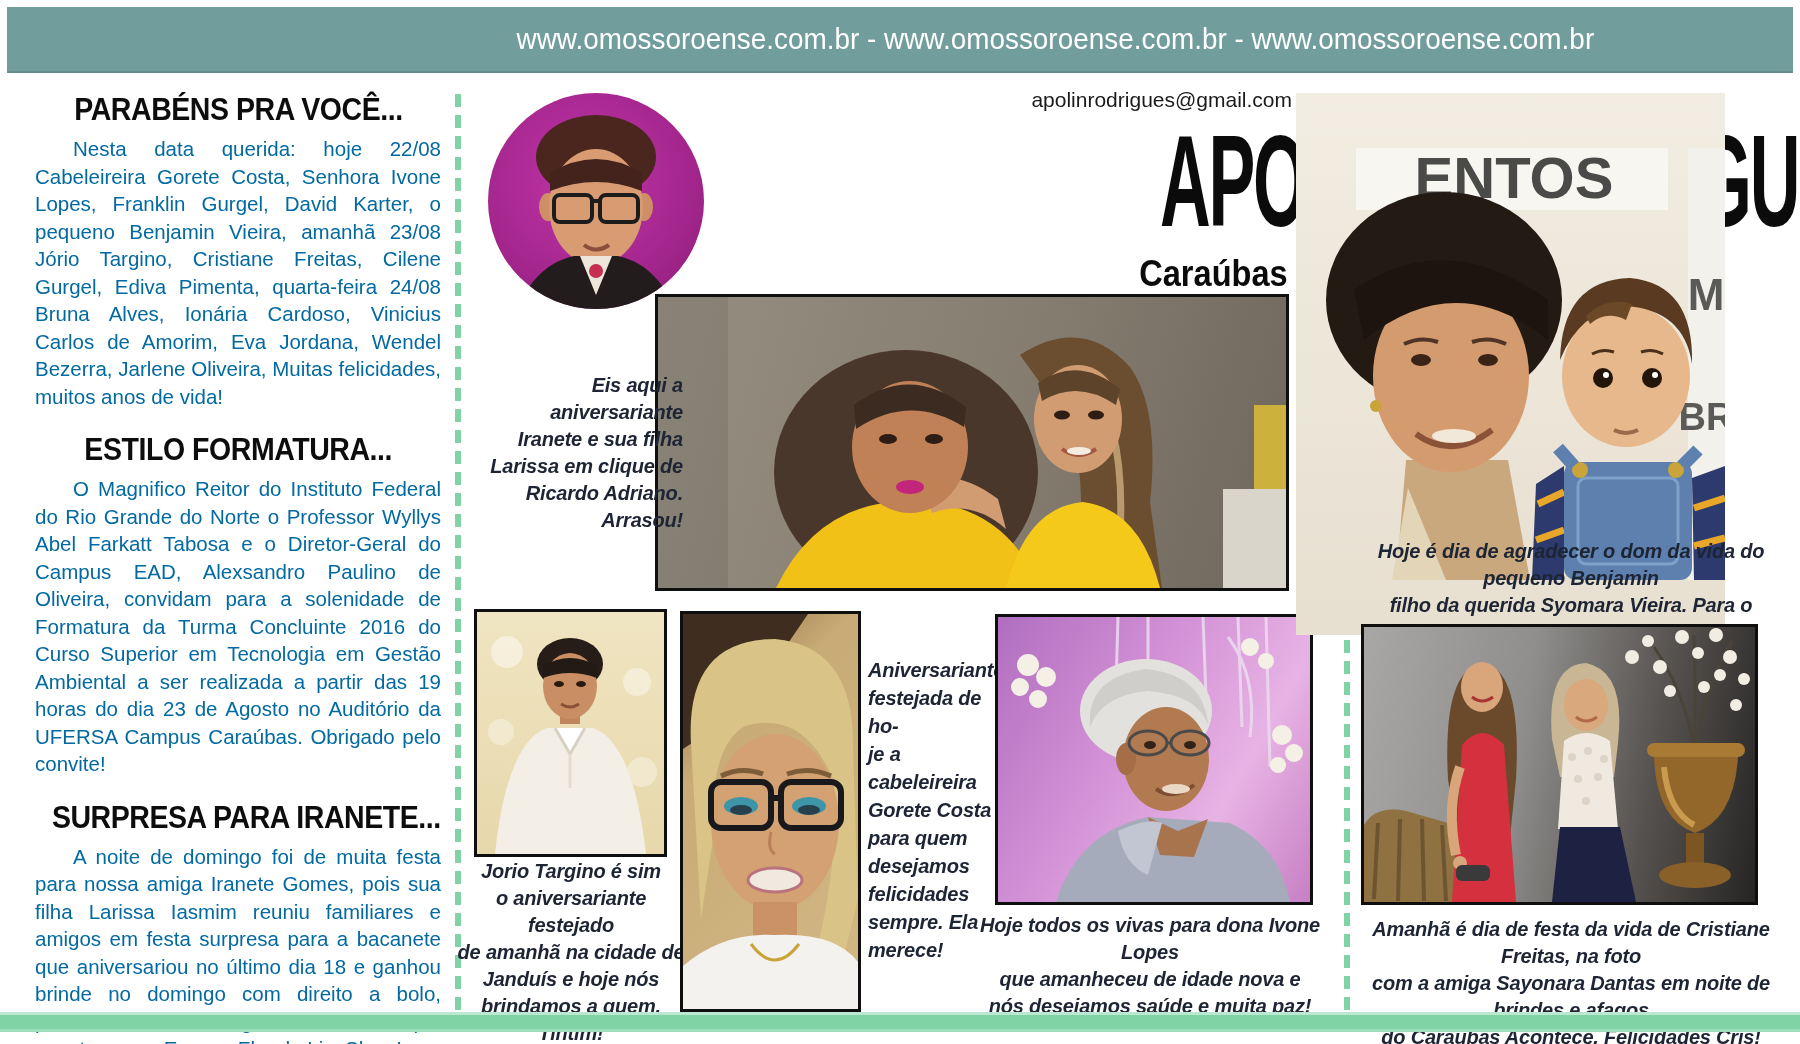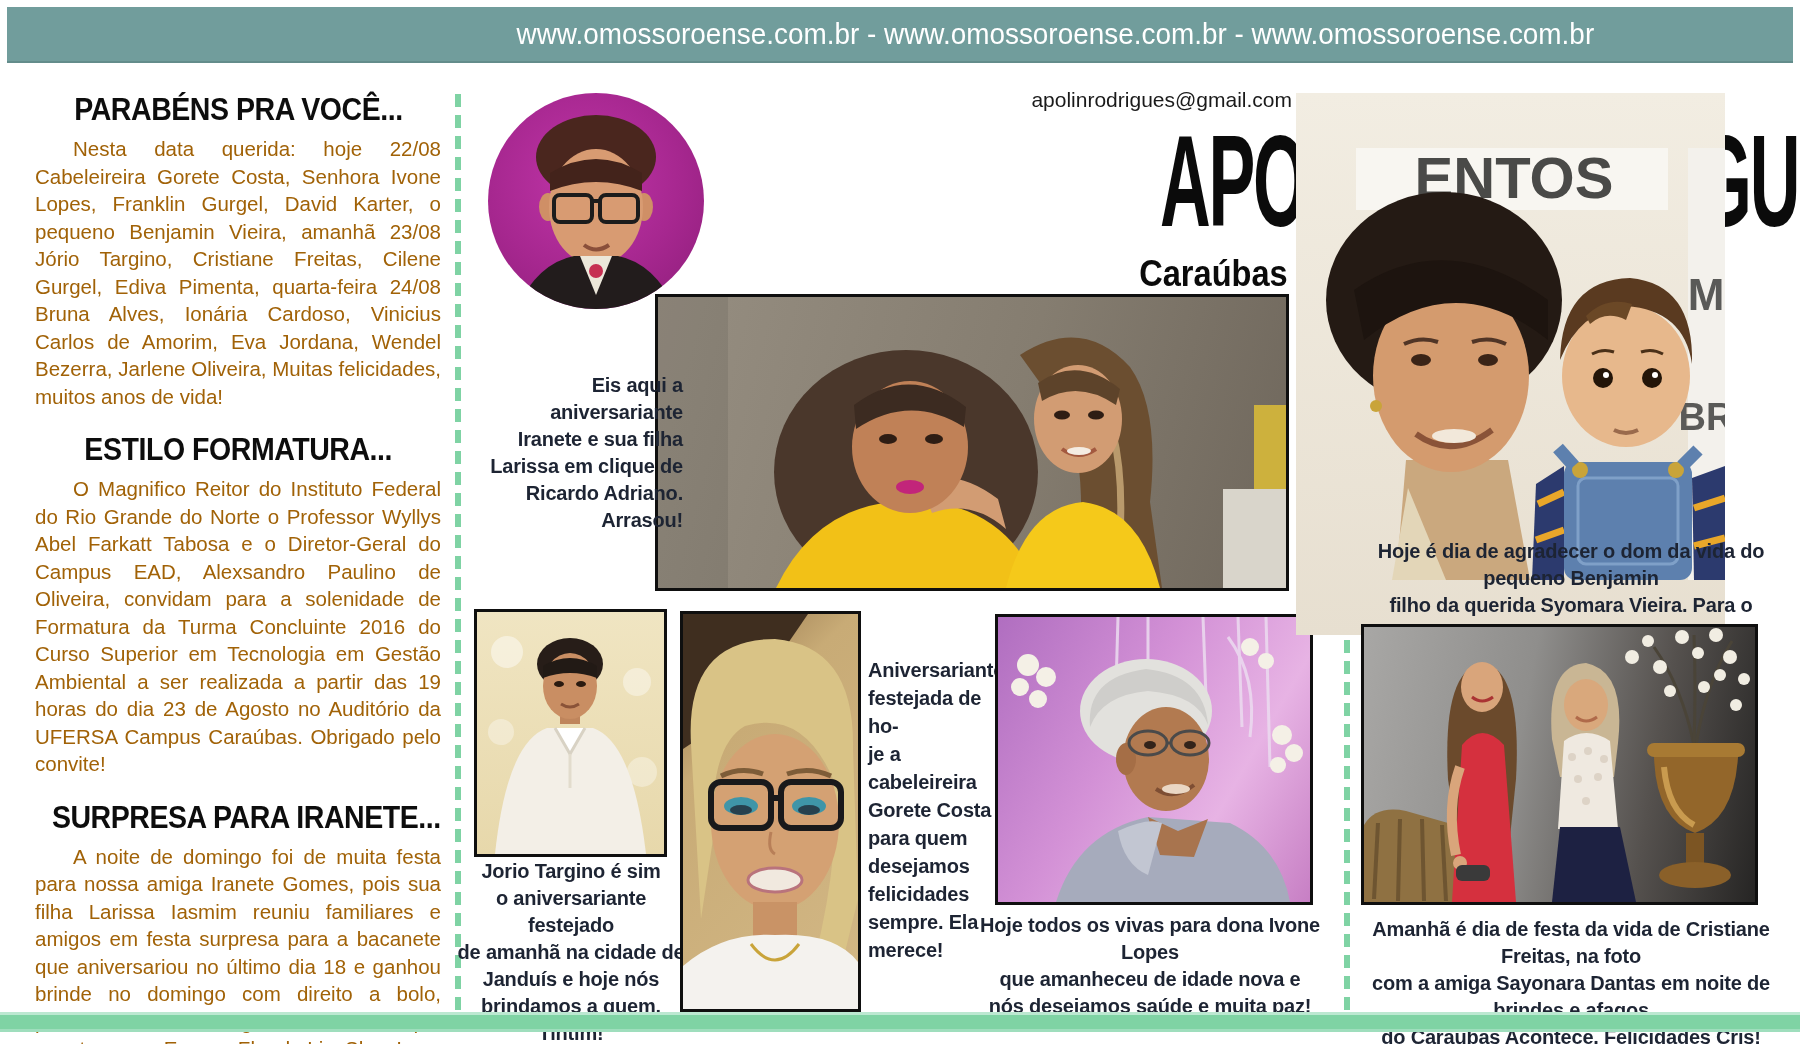--- a/index.html
+++ b/index.html
@@ -3,21 +3,21 @@
 <meta charset="utf-8">
 <style>
   * { margin:0; padding:0; box-sizing:border-box; }
   html,body { background:#ffffff; }
   .page {
     position:relative; width:1800px; height:1044px; background:#fff;
     font-family:"Liberation Sans", sans-serif; overflow:hidden; color:#141414;
   }
   
   .top-banner {
-    position:absolute; left:7px; top:7px; right:7px; height:56px;
+    position:absolute; left:7px; top:7px; right:7px; height:66px;
     background:#719d9c; border-bottom:2px solid #638c8b;
     display:flex; align-items:center; justify-content:center; padding-left:310px;
   }
   .top-banner .url {
     color:#ffffff; font-size:30px; letter-spacing:0px; white-space:nowrap;
     display:inline-block; transform:scaleX(0.93); transform-origin:center;
   }
   .bottom-bar {
     position:absolute; left:0; top:1012px; width:1800px; height:20px;
     background:linear-gradient(to bottom,#bce8d1 0%,#bce8d1 13%,#7fd3a4 13%,#7fd3a4 84%,#9fdebd 84%,#9fdebd 100%);
@@ -31,37 +31,37 @@
   .vdash.d2 { left:1344px; }
   
   .left-col { position:absolute; left:35px; top:92px; width:406px; }
   .sec { margin-bottom:22px; }
   .sec h2 {
     font-size:31px; font-weight:bold; text-align:center; color:#0d0d0d;
     margin-bottom:7px; white-space:nowrap;
   }
   .sec h2 span { display:inline-block; transform:scaleX(0.92); transform-origin:center; letter-spacing:-0.5px;}
   .sec p {
-    font-size:20.5px; line-height:27.5px; text-align:justify; text-indent:38px; color:#a16207;
+    font-size:20.5px; line-height:27.5px; text-align:justify; text-indent:38px; color:#0369a1;
   }
   
   .email { position:absolute; left:1000px; top:88px; width:292px; text-align:right;
     font-size:21px; color:#1a1a1a; }
   .main-title { position:absolute; left:540px; top:120px; width:748px; text-align:right; }
   .main-title .inner {
     display:inline-block; white-space:nowrap; font-weight:bold; font-size:130px; line-height:0.95;
     color:#0b0b0b; letter-spacing:-4px; transform:scaleX(0.54); transform-origin:100% 30%;
   }
   .sub-title { position:absolute; left:900px; top:246px; width:388px; text-align:right;margin-top:7px; }
   .sub-title .inner { display:inline-block; font-size:37px; font-weight:bold; color:#0b0b0b;
     transform:scaleX(0.88); transform-origin:100% 50%; }
   
   .cap {
     position:absolute; font-weight:bold; color:#1d2433; font-size:20px; line-height:27px;
-    white-space:pre-line; letter-spacing:-0.2px;
+    white-space:pre-line; letter-spacing:-0.2px;font-style:italic;
   }
   .cap-right  { text-align:right; }
   .cap-center { text-align:center; }
   .cap-left   { text-align:left; line-height:28px; }
   
   .photo { position:absolute; border:3px solid #0f0f0f; overflow:hidden; }
   .photo svg { display:block; width:100%; height:100%; }
   .photo.noborder { border:none; }
   .ph-avatar  { left:488px; top:93px;  width:216px; height:216px; border:none; border-radius:50%;
                 background:radial-gradient(circle at 45% 40%, #c035a8 0%, #a6278f 55%, #8c1d78 100%); }

